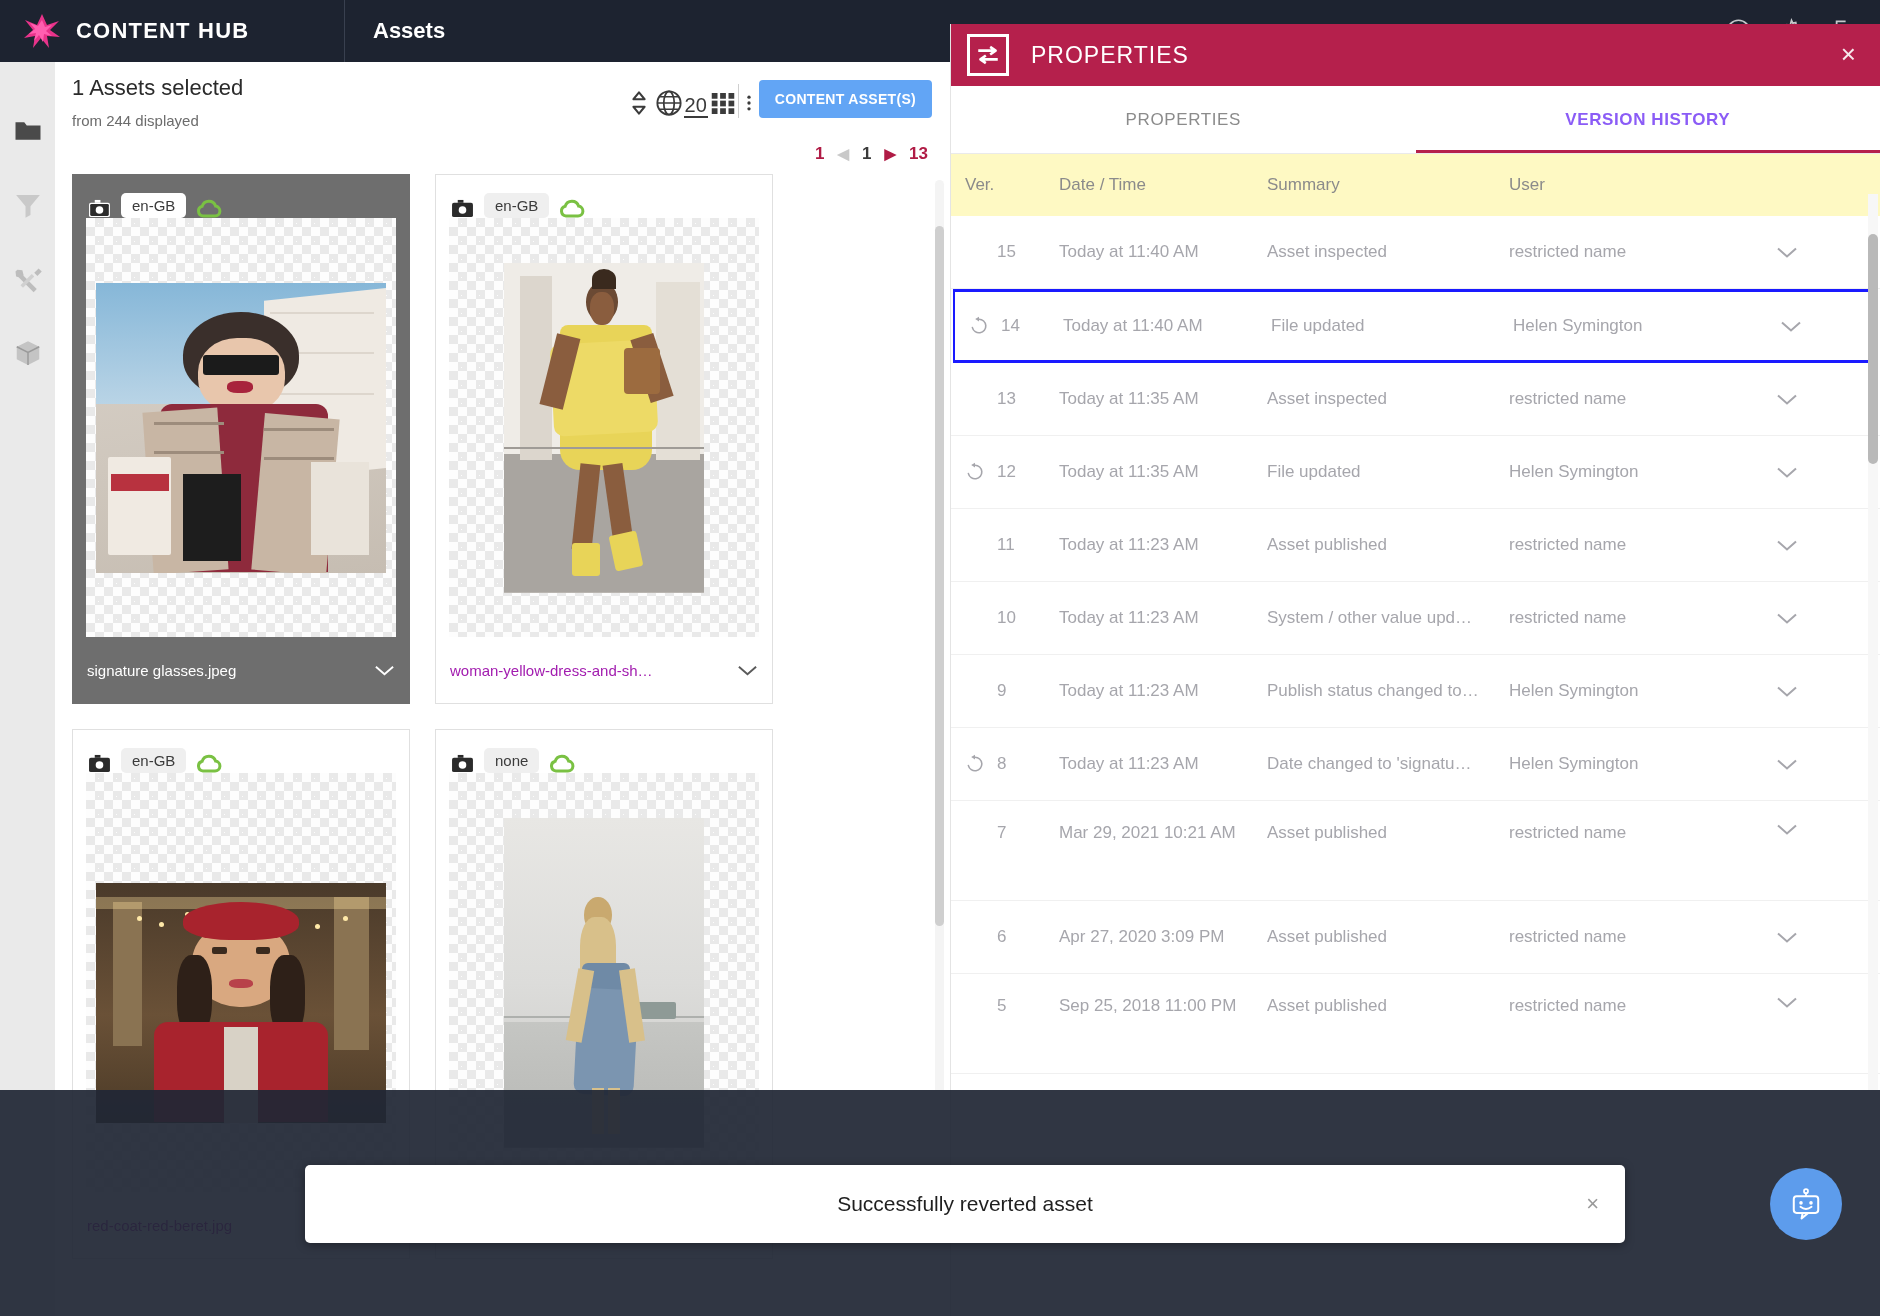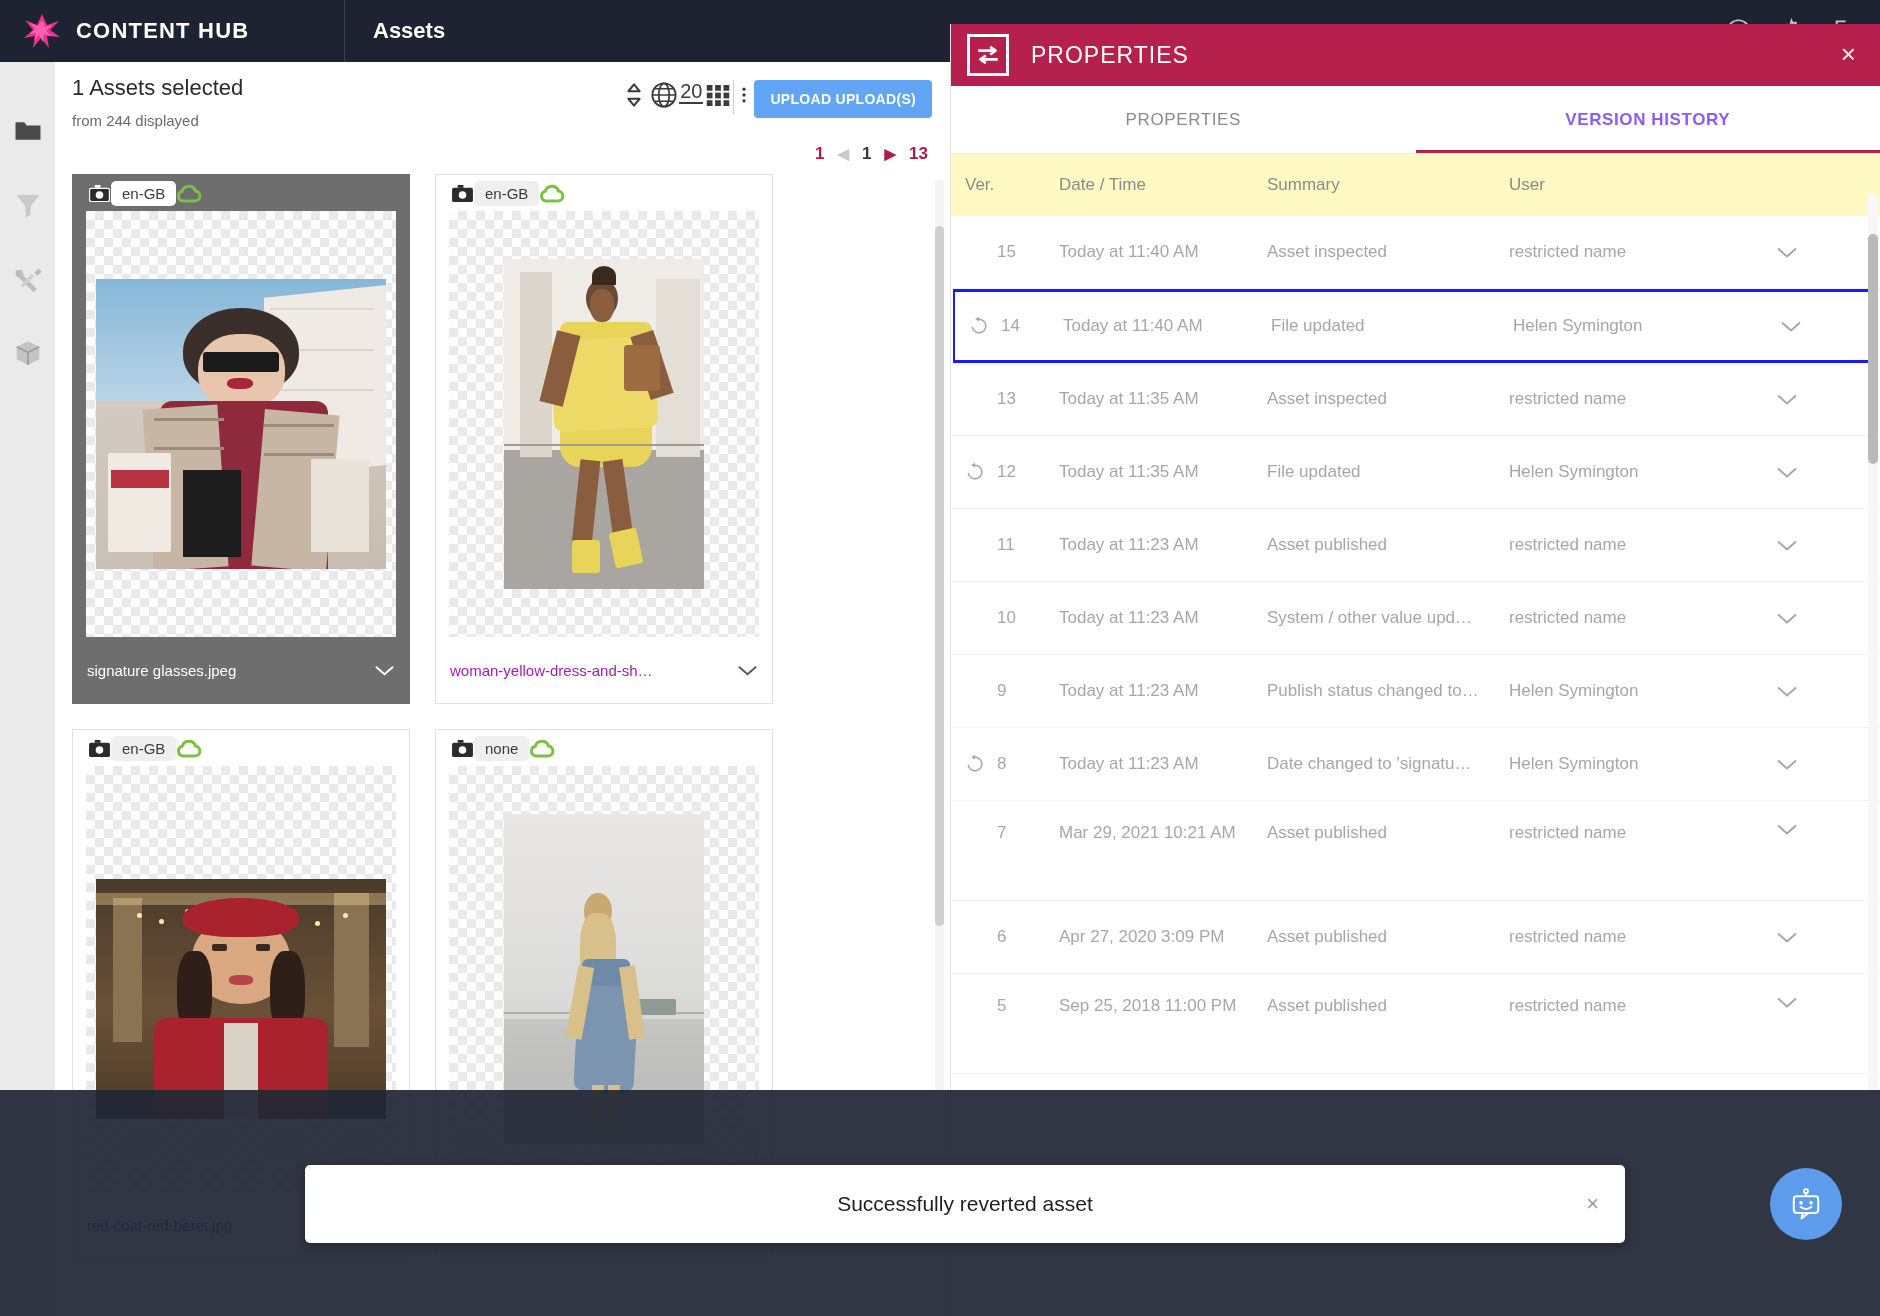--- a/index.html
+++ b/index.html
@@ -53,21 +53,21 @@
   .sel-title {
     position: absolute; left: 17px; top: 13px;
     font-size: 22px; color: #2b2b2b;
   }
   .sel-sub {
     position: absolute; left: 17px; top: 50px;
     font-size: 15px; color: #6c6c6c;
   }
   .header-tools {
     position: absolute; right: 18px; top: 18px;
-    display: flex; align-items: flex-start; 
+    display: flex; align-items: flex-end; 
   }
   .ht-icon { width: 30px; height: 30px; cursor: pointer; color: #3b3b3b; }
   .pagesize {
     font-size: 20px; color: #3b3b3b; border-bottom: 2px solid #3b3b3b;
     line-height: 1.1; cursor: pointer; padding: 0 1px;
   }
   .ht-sep { width: 1px; height: 34px; background: #cfcfcf; }
   .upload-btn {
     background: #62a5f5; color: #ffffff; border: none; border-radius: 4px;
     font-size: 14px; font-weight: bold; letter-spacing: .3px;
@@ -88,21 +88,21 @@
     position: relative; padding: 0 0 0 17px;
     display: flex; flex-wrap: wrap; gap: 25px;
   }
   .card {
     width: 338px; height: 530px; background: #ffffff;
     border: 1px solid #e0e0e0; display: flex; flex-direction: column;
     cursor: pointer; position: relative;
   }
   .card.selected { background: #6e6e6e; border-color: #6e6e6e; }
   .card-top {
-    height: 36px; display: flex; align-items: center; 
+    height: 43px; display: flex; align-items: flex-end; gap: 10px;
     padding: 0 0 0 15px;
   }
   .cam-icon { width: 23px; height: 19px; }
   .lang-pill {
     background: #ffffff; border-radius: 5px; font-size: 15px;
     color: #3b3b3b; padding: 4px 11px;
   }
   .card:not(.selected) .lang-pill { background: #efefef; }
   .cloud-icon { width: 26px; height: 20px; }
   .card-body {
@@ -323,21 +323,21 @@
           </g>
         </svg>
         <span class="ht-sep"></span>
         <svg class="ht-icon" viewBox="0 0 24 24" style="width:20px">
           <g fill="#3b3b3b">
               <circle cx="12" cy="5" r="2"></circle>
               <circle cx="12" cy="12" r="2"></circle>
               <circle cx="12" cy="19" r="2"></circle>
             </g>
         </svg>
-        <button class="upload-btn">UPLOAD UPLOAD(S)</button>
+        <button class="upload-btn">CONTENT ASSET(S)</button>
       </div>
 
       <div class="pager">
         <span>1</span>
         <span class="pg-arrow">◀</span>
         <span class="cur">1</span>
         <span class="pg-arrow active">▶</span>
         <span>13</span>
       </div>
     </div>

